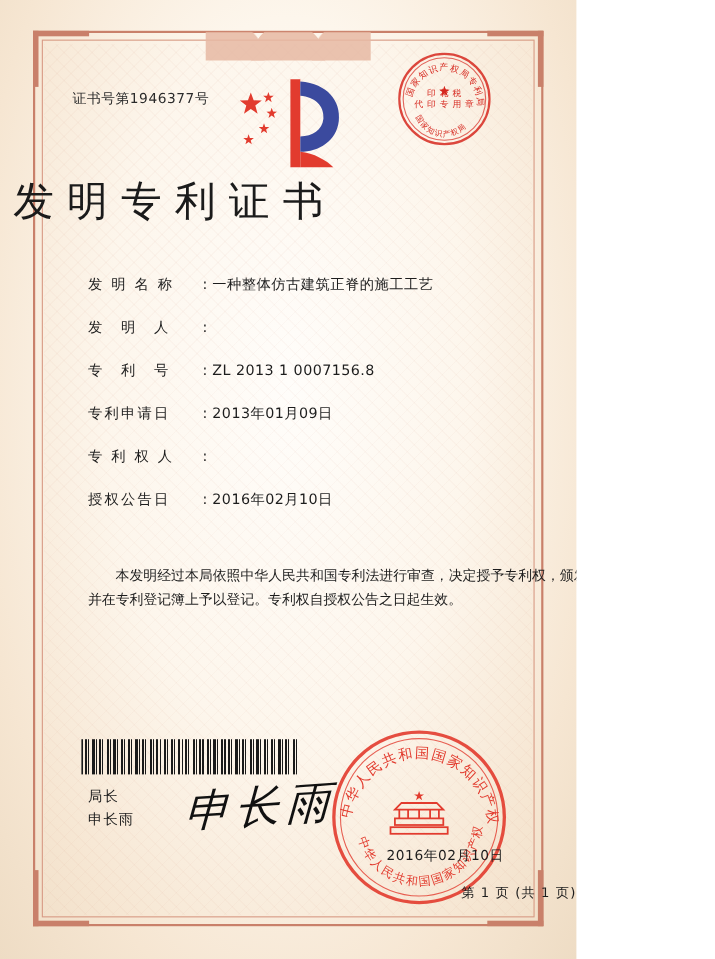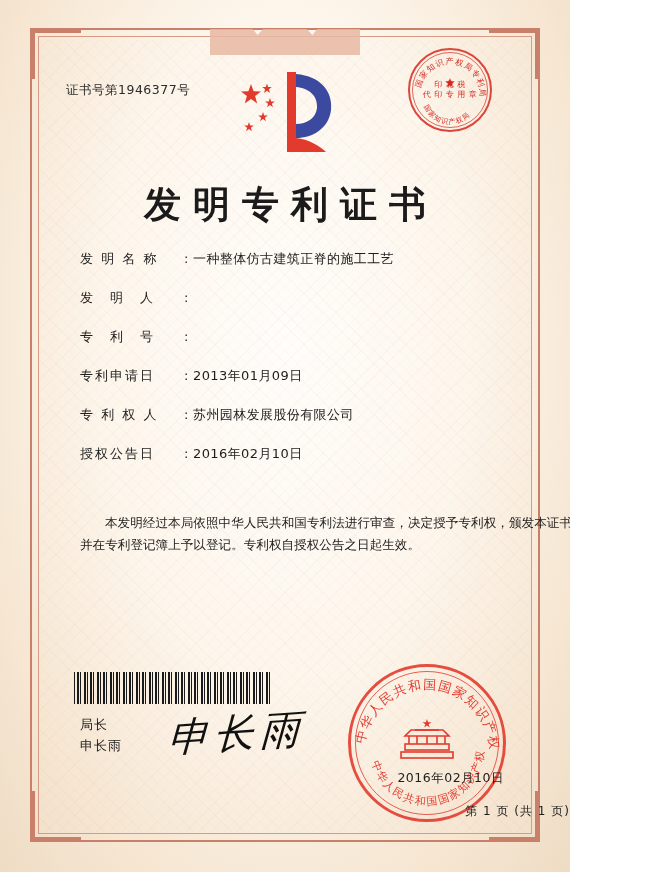--- a/index.html
+++ b/index.html
@@ -9,21 +9,21 @@
   }
   body {
     width: 650px;
     height: 872px;
     font-family: "DejaVu Sans", "Liberation Sans", sans-serif;
     overflow: hidden;
   }
 
   .certificate {
     position: relative;
-    width: 570px;
+    width: 524px;
     height: 872px;
     background:
       radial-gradient(ellipse at 50% 40%, #fffdfa 0%, #fdf6ec 45%, #f6e6d2 78%, #eedcc4 100%);
     overflow: hidden;
   }
 
   
   .frame-outer {
     position: absolute;
     left: 30px;
@@ -127,25 +127,25 @@
     color: #d6281f;
     font-size: 8px;
     line-height: 10px;
     letter-spacing: .5px;
   }
 
   
   .title {
     position: absolute;
     left: 0; right: 0;
-    top: 180px;
-    text-align: center;
+    top: 158px;
+    text-align: left;
     font-family: "DejaVu Serif", "Liberation Serif", serif;
     font-size: 37px;
-    font-weight: bold;
+    font-weight: normal;
     letter-spacing: 12px;
     color: #1b1b1b;
     text-indent: 12px;
   }
 
   
   .fields {
     position: absolute;
     left: 80px;
     top: 250px;
@@ -353,32 +353,32 @@
     </div>
 
     <div class="field-row">
       <span class="field-label">发　明　人</span>
       <span class="field-colon">:</span>
     </div>
 
     <div class="field-row">
       <span class="field-label">专　利　号</span>
       <span class="field-colon">:</span>
+      <span class="field-value">ZL 2013 1 0007156.8</span>
     </div>
 
     <div class="field-row">
       <span class="field-label">专利申请日</span>
       <span class="field-colon">:</span>
       <span class="field-value">2013年01月09日</span>
     </div>
 
     <div class="field-row">
       <span class="field-label">专 利 权 人</span>
       <span class="field-colon">:</span>
-      <span class="field-value">苏州园林发展股份有限公司</span>
     </div>
 
     <div class="field-row">
       <span class="field-label">授权公告日</span>
       <span class="field-colon">:</span>
       <span class="field-value">2016年02月10日</span>
     </div>
 
   </div>
 

